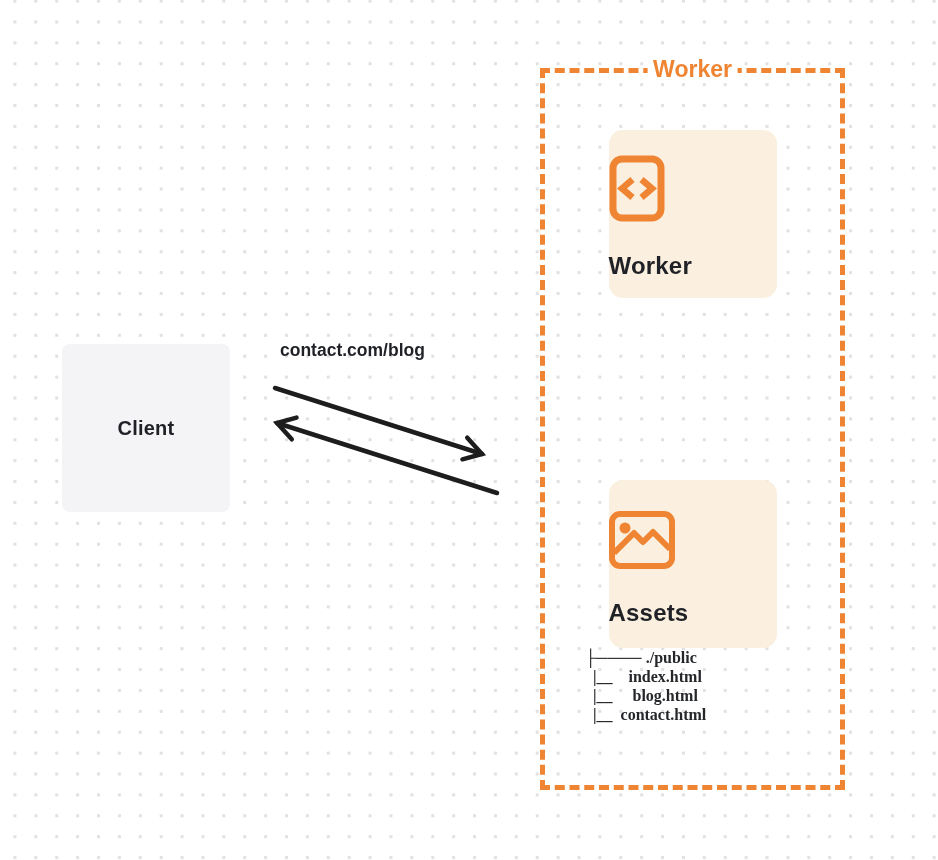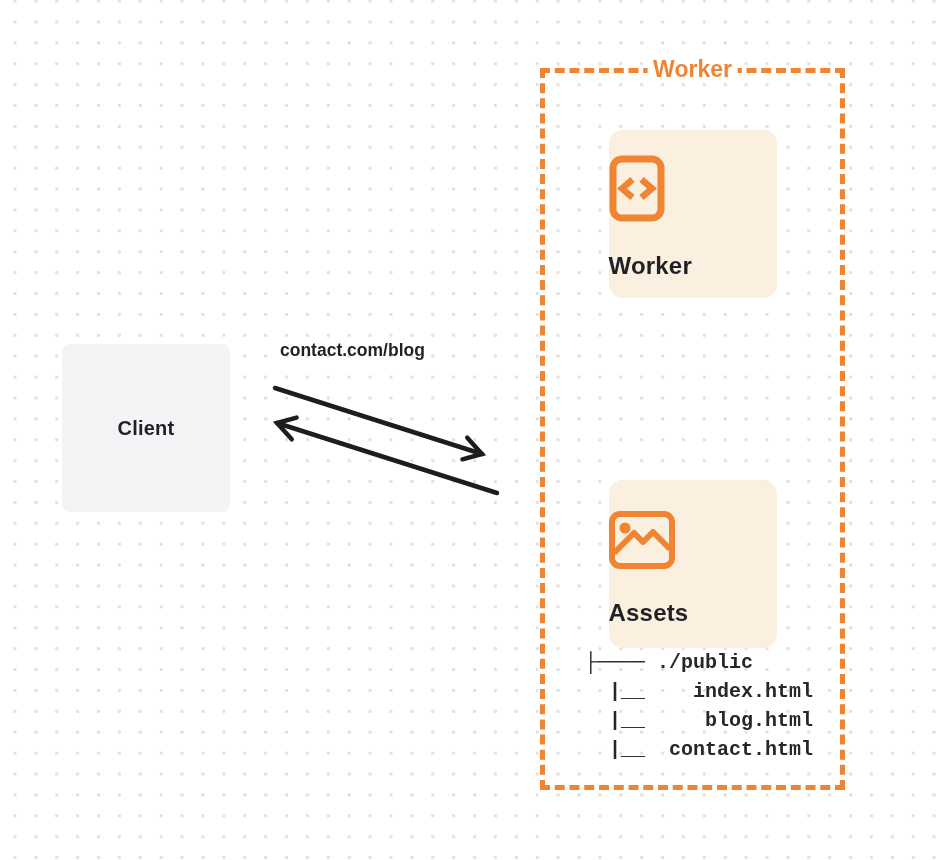--- a/index.html
+++ b/index.html
@@ -86,24 +86,24 @@
   .card .card-label {
     font-size: 24px; font-weight: bold; color: var(--text-dark);
     letter-spacing: 0.2px;
   }
   .icon { display: block; }
 
   
   .tree {
     position: absolute;
     left: 40px; top: 575px;
-    font-family: Liberation Mono, monospace;
-    font-size: 20px;
+    font-family: Liberation Serif, serif;
+    font-size: 16px;
     font-weight: bold;
-    line-height: 29px;
+    line-height: 19px;
     color: #25272B;
     white-space: pre;
   }
 </style>
 </head>
 <body>
 
 <div class="stage">
 
   <div class="client-box">

